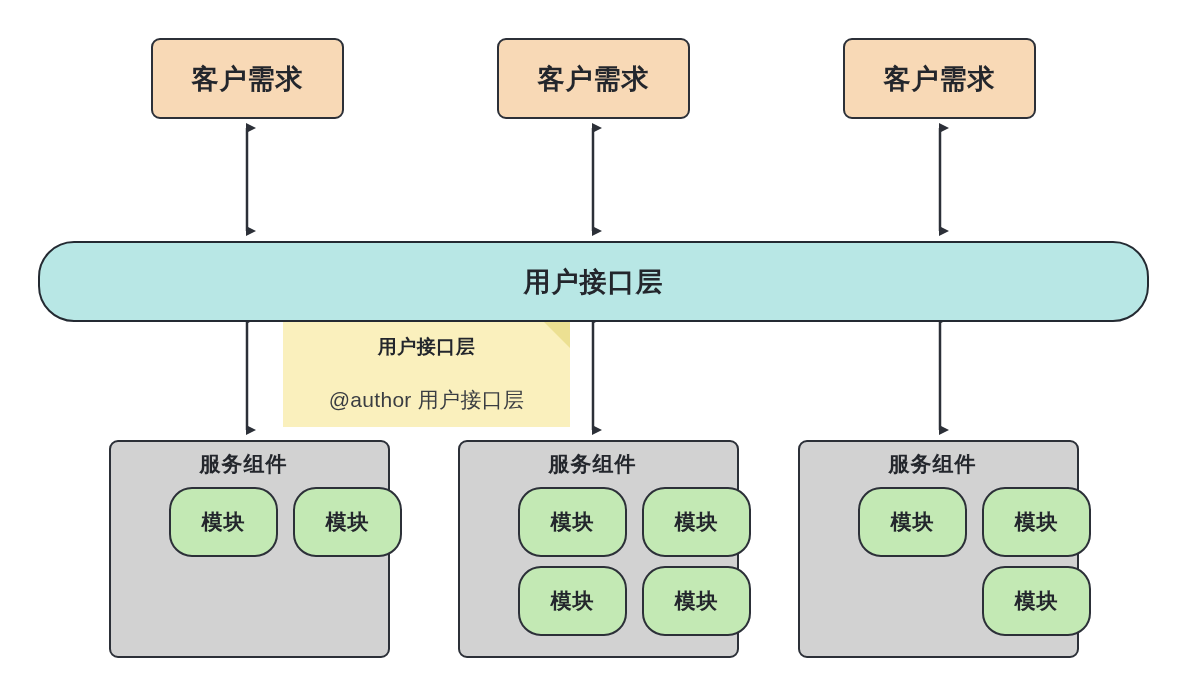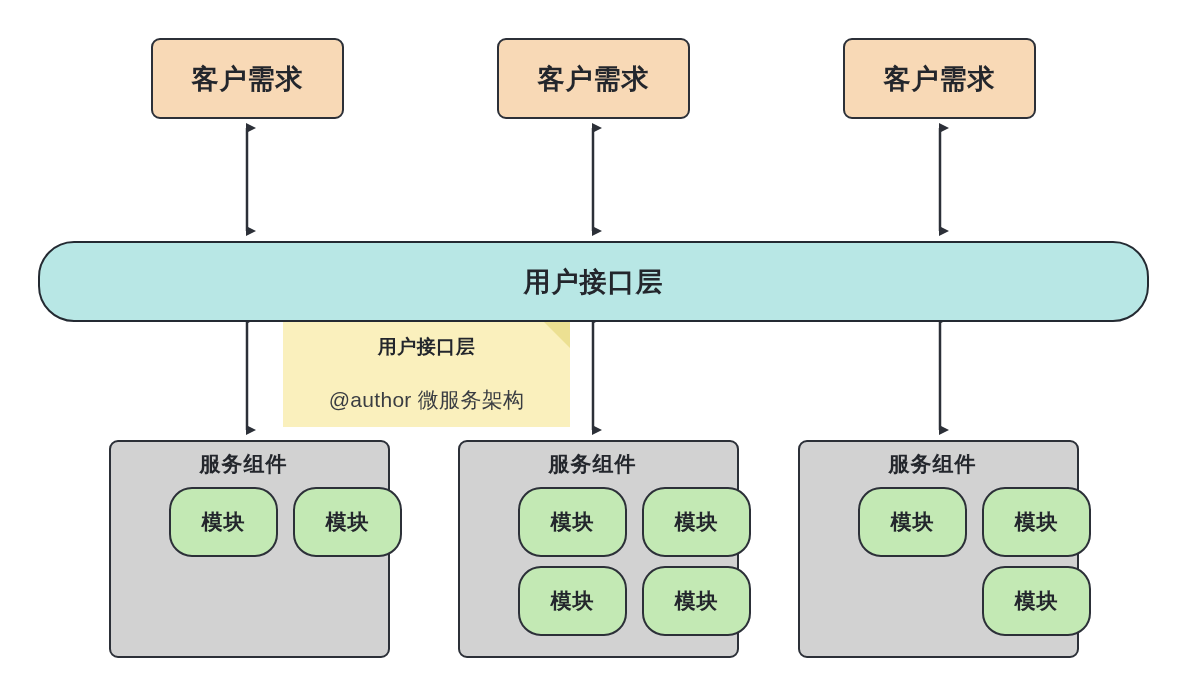--- a/index.html
+++ b/index.html
@@ -159,16 +159,16 @@
       <span>模块</span>
     </div>
     <div class="module" style="left:146px;top:124px;width:109px;height:70px;">
       <span>模块</span>
     </div>
   </div>
 
   <div class="note" style="left:283px;top:322px;width:287px;height:105px;">
     <div class="note-fold"></div>
     <div class="note-title">用户接口层</div>
-    <div class="note-author">@author 微服务架构</div>
+    <div class="note-author">@author 用户接口层</div>
   </div>
 
 </div>
 
 </body></html>

